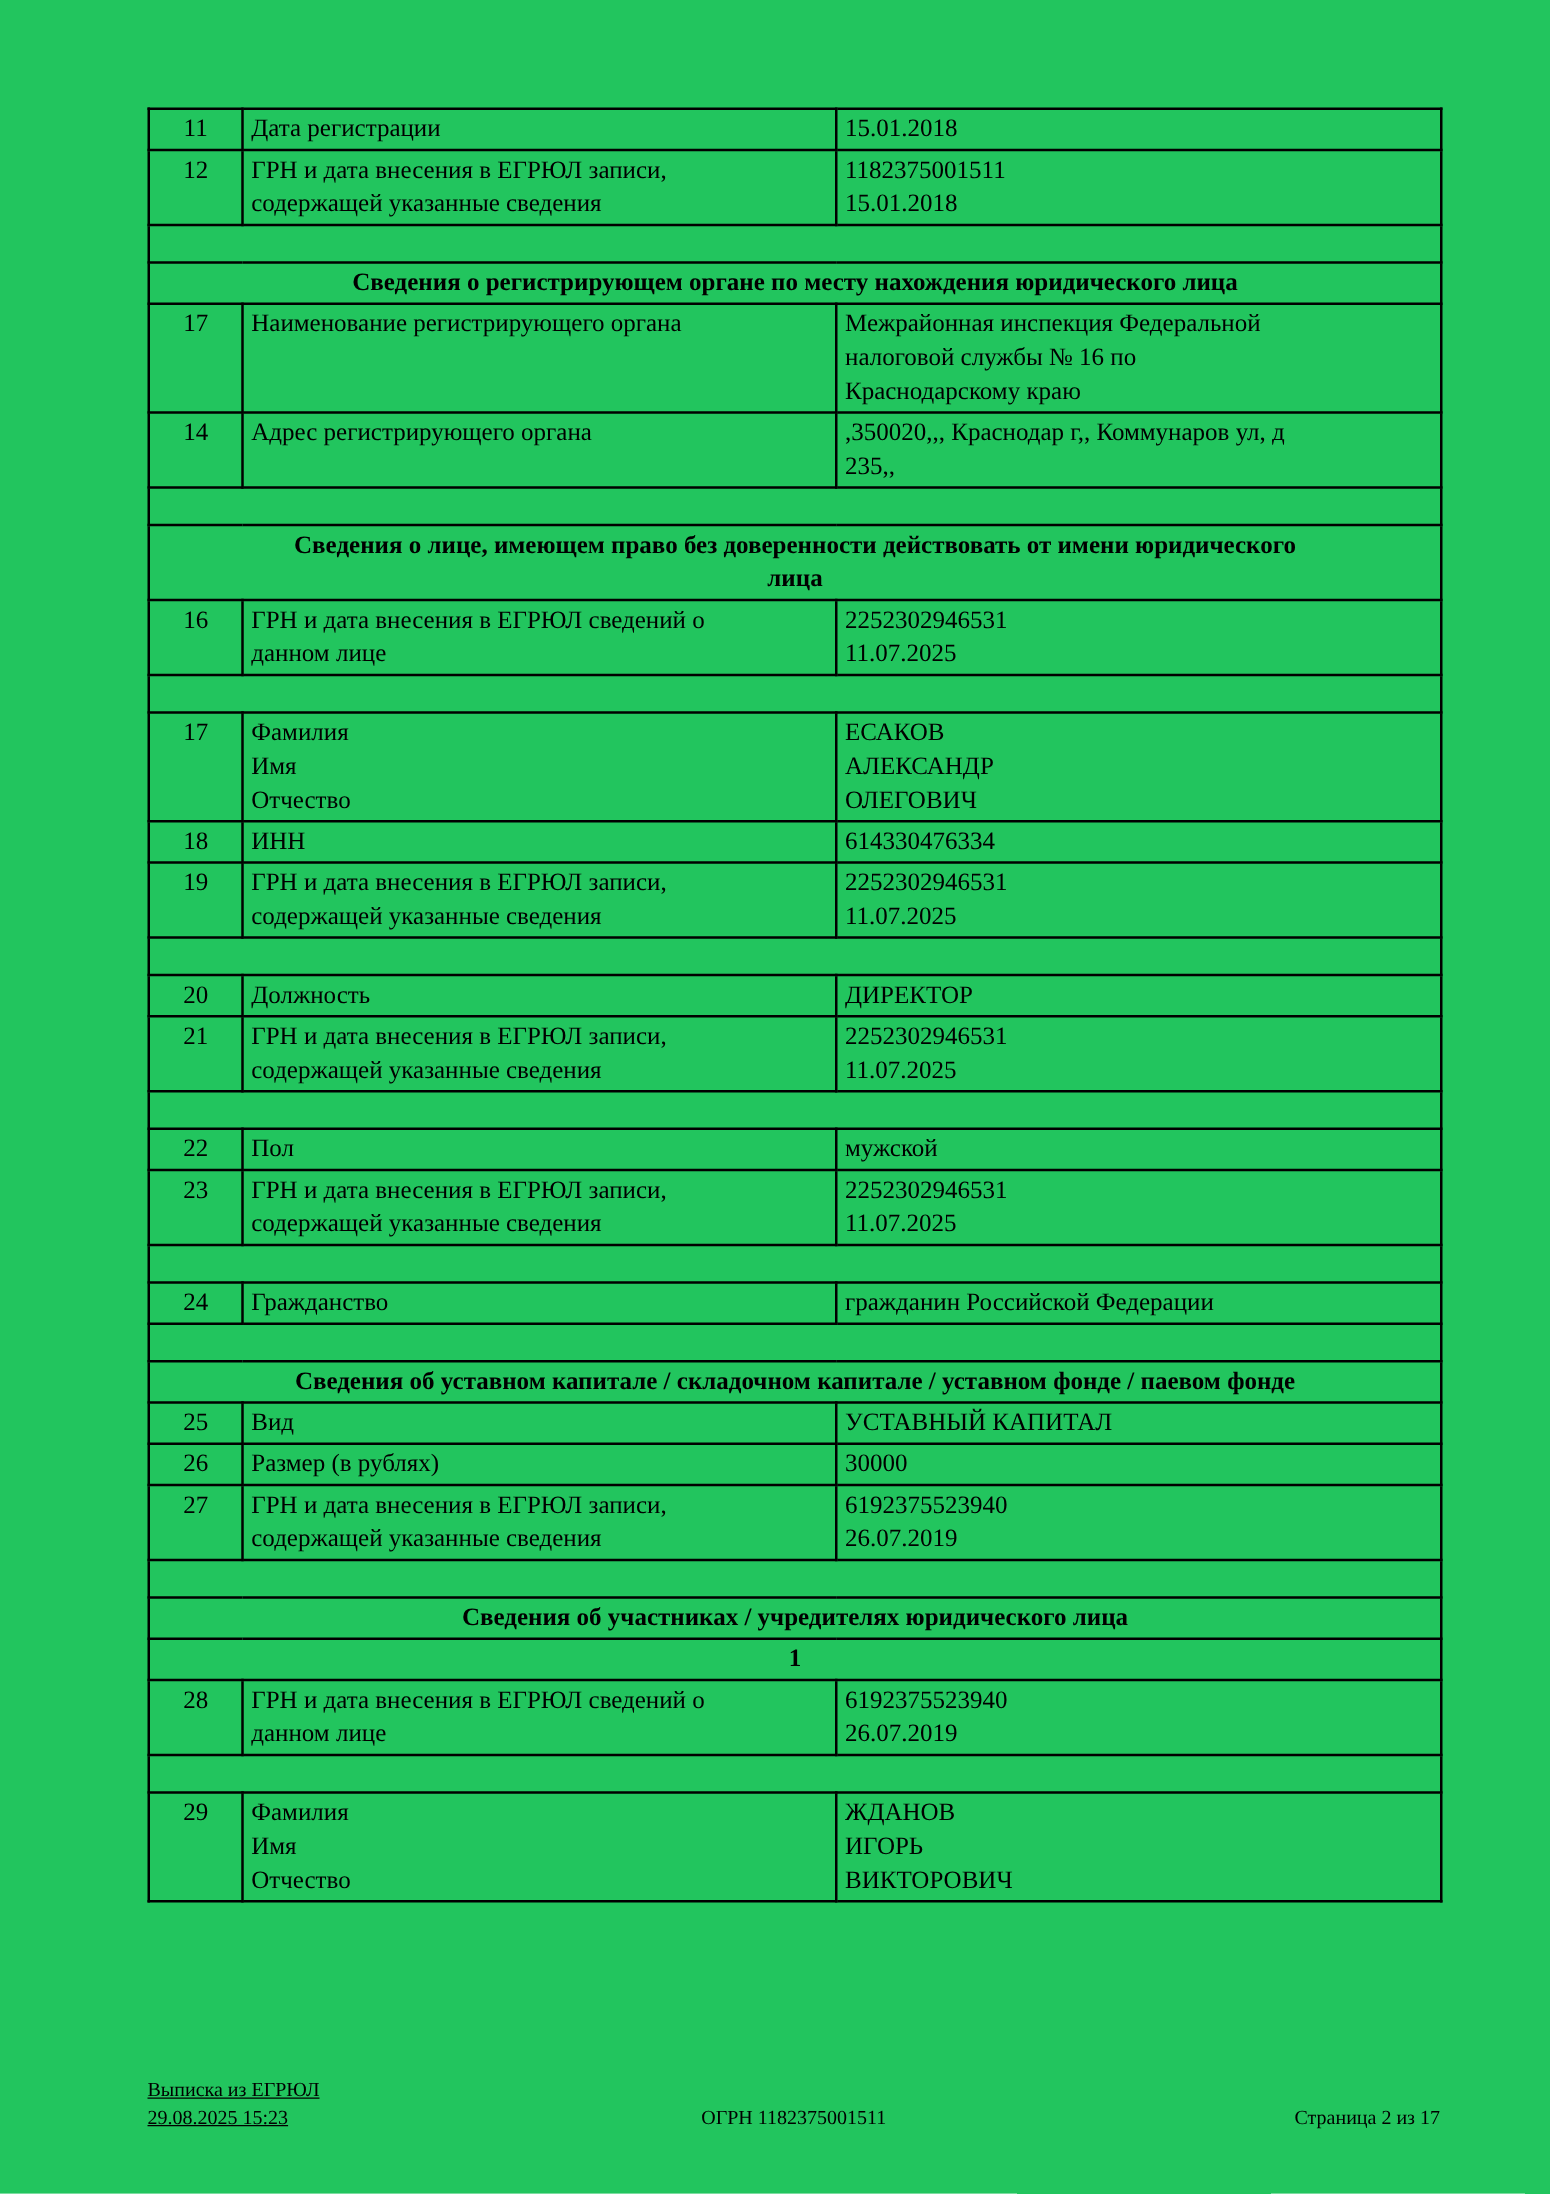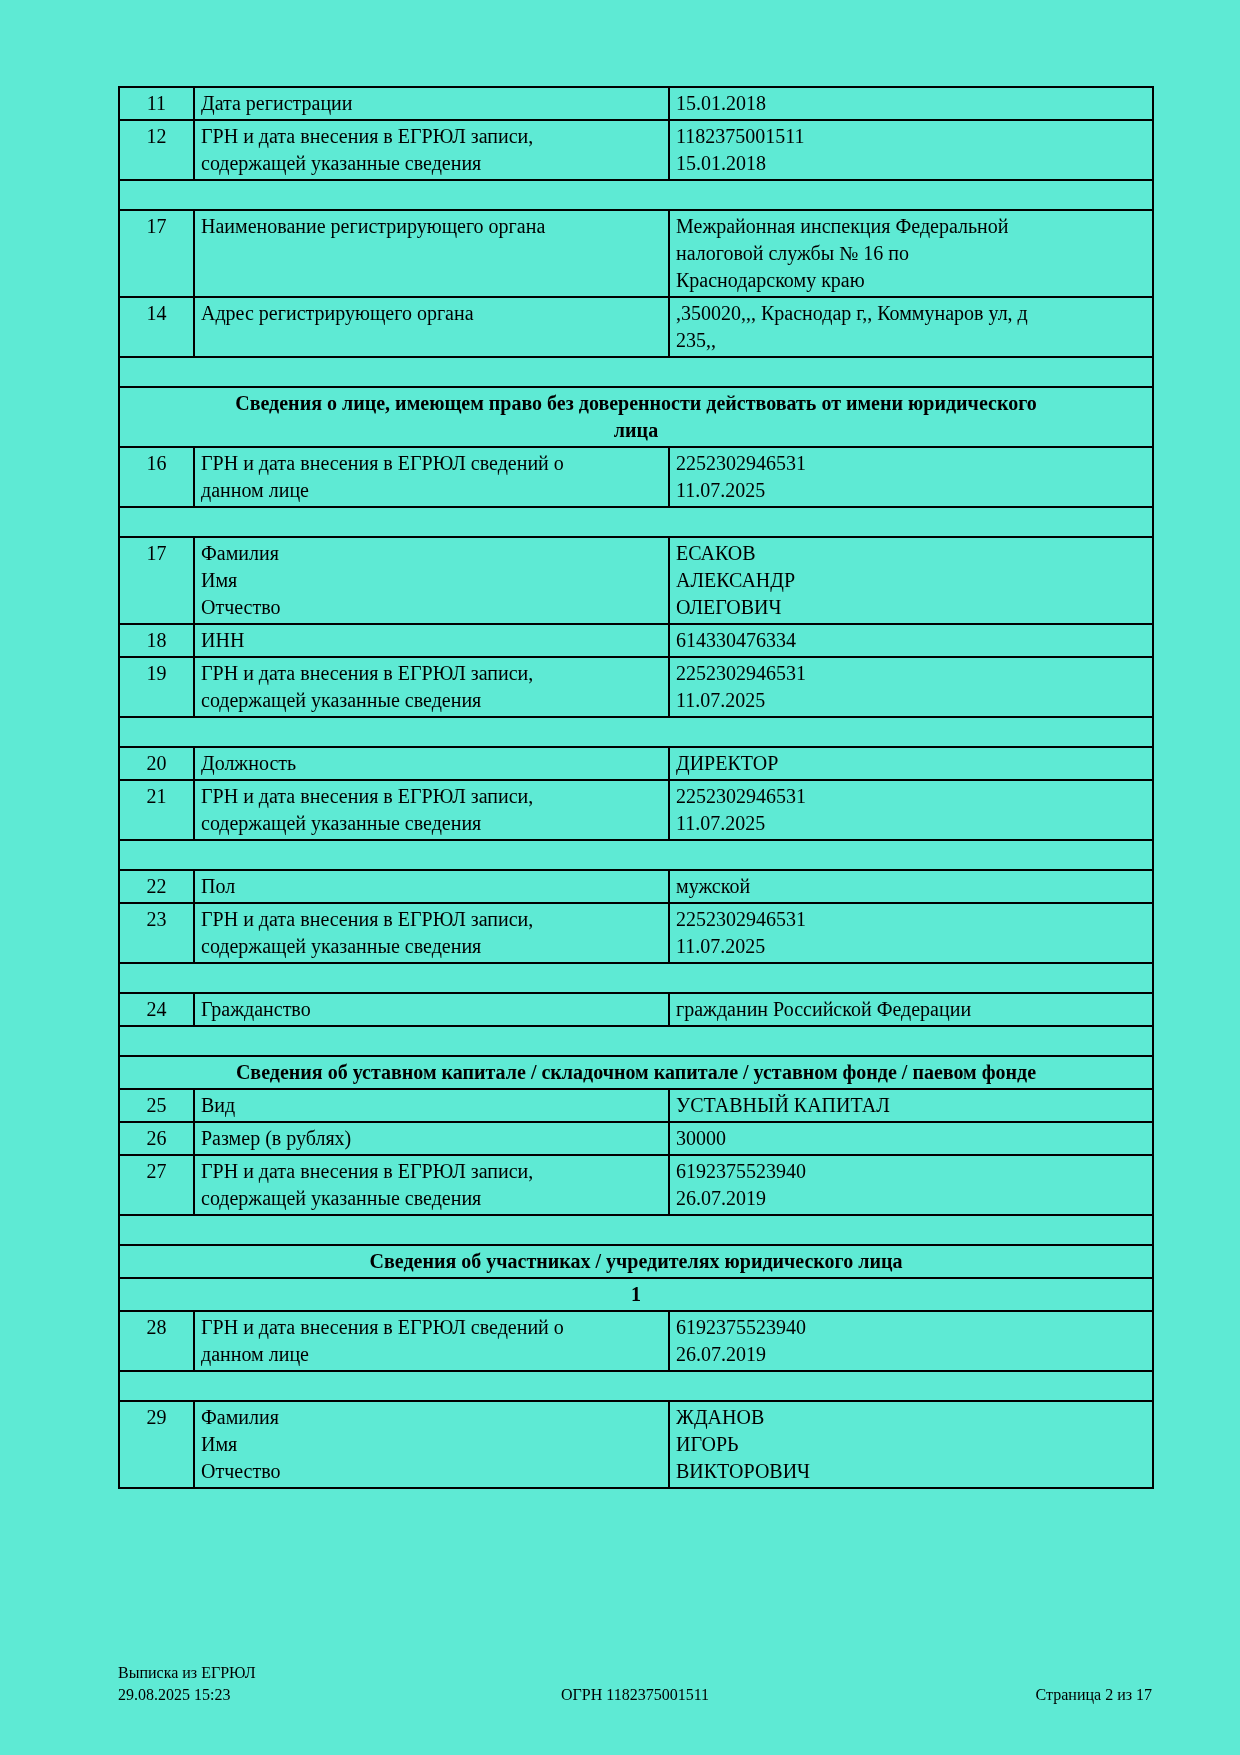--- a/index.html
+++ b/index.html
@@ -5,21 +5,21 @@
 <style>
   html, body {
     margin: 0;
     padding: 0;
     background: #ffffff;
   }
   .page {
     position: relative;
     width: 1240px;
     height: 1755px;
-    background: #5eead4;
+    background: #22c55e;
     overflow: hidden;
     font-family: "Liberation Serif", "DejaVu Serif", serif;
     color: #000000;
   }
   table.registry-table {
     position: absolute;
     left: 118px;
     top: 86px;
     width: 1034px;
     border-collapse: collapse;
@@ -51,21 +51,21 @@
   .footer {
     position: absolute;
     left: 118px;
     top: 1662px;
     width: 1034px;
     display: flex;
     align-items: flex-end;
     font-size: 16px;
     line-height: 22px;
   }
-  .footer-left  { flex: 1; text-align: left; }
+  .footer-left  { flex: 1; text-align: left; text-decoration: underline; }
   .footer-center{ flex: 1; text-align: center; }
   .footer-right { flex: 1; text-align: right; }
 </style>
 </head>
 <body>
 
 <div class="page">
 
   <table class="registry-table">
     <colgroup>
@@ -81,20 +81,23 @@
         </tr>
         <tr>
           <td class="cell num">12</td>
           <td class="cell label">ГРН и дата внесения в ЕГРЮЛ записи,
 содержащей указанные сведения</td>
           <td class="cell value">1182375001511
 15.01.2018</td>
         </tr>
         <tr>
           <td class="cell spacer" colspan="3"></td>
+        </tr>
+        <tr>
+          <td class="cell section" colspan="3">Сведения о регистрирующем органе по месту нахождения юридического лица</td>
         </tr>
         <tr>
           <td class="cell num">17</td>
           <td class="cell label">Наименование регистрирующего органа</td>
           <td class="cell value">Межрайонная инспекция Федеральной
 налоговой службы № 16 по
 Краснодарскому краю</td>
         </tr>
         <tr>
           <td class="cell num">14</td>

